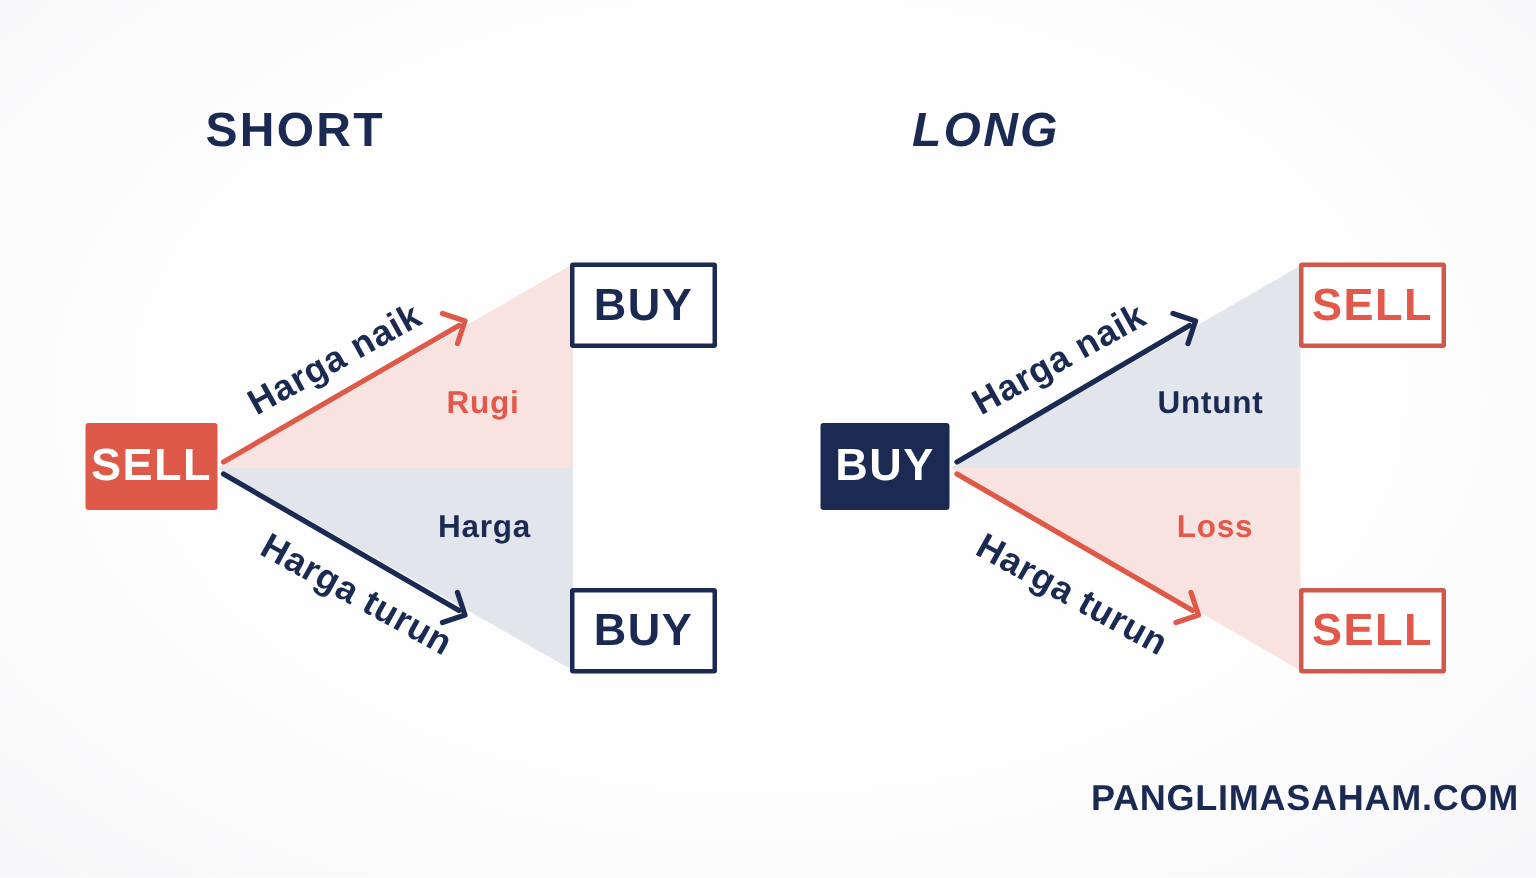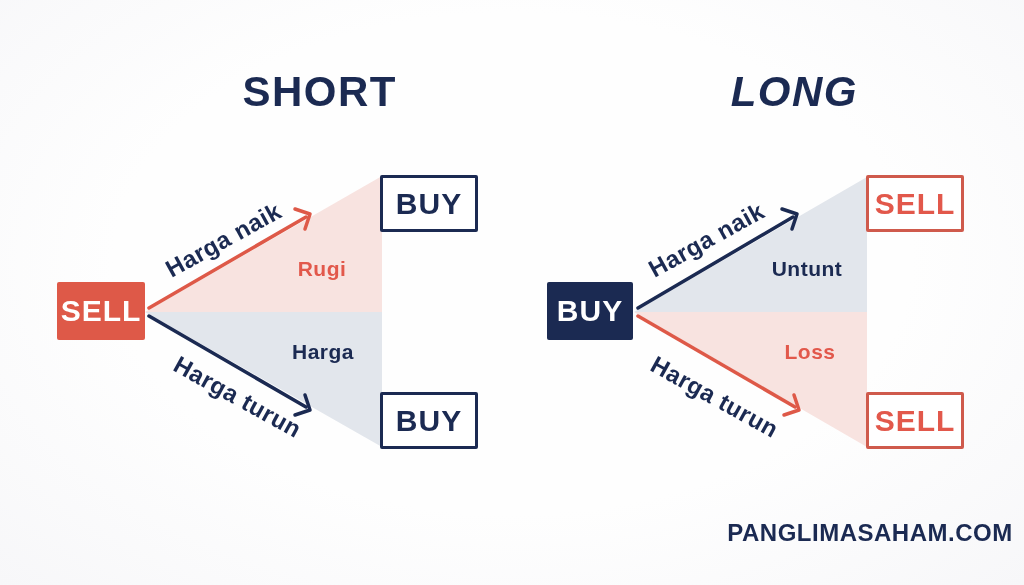--- a/index.html
+++ b/index.html
@@ -6,22 +6,22 @@
   body{
     width:1024px;height:585px;overflow:hidden;
     font-family:"Liberation Sans", sans-serif;
     background:#ffffff;
   }
   .canvas{
     position:relative;width:1024px;height:585px;
     background:radial-gradient(ellipse at 50% 45%, #fefefe 55%, #f7f7f9 100%);
   }
   .title{
-    position:absolute;text-align:right;
-    font-size:42px;font-weight:700;letter-spacing:1.5px;
+    position:absolute;text-align:left;
+    font-size:32px;font-weight:700;letter-spacing:1.5px;
     color:var(--navy,#1b2a52);
   }
   .title-short{left:137px;top:68px;width:260px;}
   .title-long{left:608px;top:68px;width:250px;font-style:italic;}
 
   svg.overlay{position:absolute;left:0;top:0;}
   .tri-pink{fill:var(--pink-fill,#f8e3e0);}
   .tri-gray{fill:var(--gray-fill,#e2e6ec);}
   .arrow-red{stroke:var(--red,#de5948);stroke-width:3.5;fill:none;stroke-linecap:round;}
   .arrow-navy{stroke:var(--navy,#1b2a52);stroke-width:3.5;fill:none;stroke-linecap:round;}

